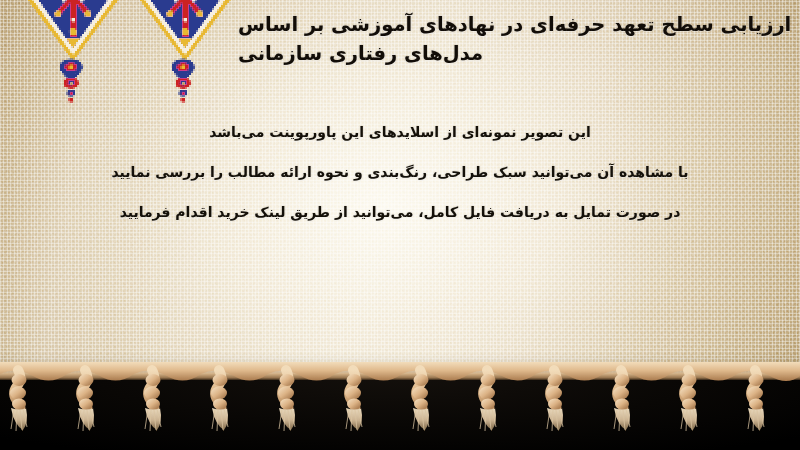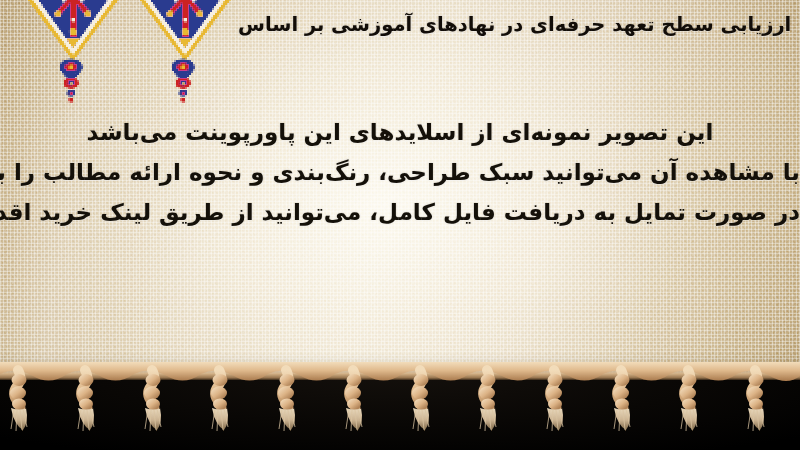--- a/index.html
+++ b/index.html
@@ -150,21 +150,21 @@
   .body-block {
     position: absolute;
     top: 112px;
     left: 0;
     width: 800px;
     text-align: center;
     direction: rtl;
   }
   .body-line {
     font-family: "DejaVu Sans", sans-serif;
-    font-size: 23px;
+    font-size: 14px;
     font-weight: 700;
     color: #141009;
     line-height: 40px;
     white-space: nowrap;
     text-shadow:
       0 1px 0 rgba(255,255,255,0.40),
       0 0 2px rgba(40,26,10,0.22);
   }
 
   
@@ -375,20 +375,21 @@
       <ellipse cx="17" cy="25" rx="3.4" ry="2.4" fill="#2b3a8f"></ellipse>
       <circle cx="17" cy="25" r="1.1" fill="#e8b830"></circle>
       <ellipse cx="17" cy="35" rx="3.6" ry="2.8" fill="#2b3a8f"></ellipse>
       <circle cx="17" cy="35" r="1.3" fill="#cc2222"></circle>
       <circle cx="17" cy="42" r="1.8" fill="#cc2222"></circle>
     </svg>
   </div>
 
   <div class="title-block">
     <div class="title-line l1">ارزیابی سطح تعهد حرفه‌ای در نهادهای آموزشی بر اساس</div>
+    <div class="title-line l2">مدل‌های رفتاری سازمانی</div>
   </div>
 
   <div class="body-block">
     <div class="body-line">این تصویر نمونه‌ای از اسلایدهای این پاورپوینت می‌باشد</div>
     <div class="body-line">با مشاهده آن می‌توانید سبک طراحی، رنگ‌بندی و نحوه ارائه مطالب را بررسی نمایید</div>
     <div class="body-line">در صورت تمایل به دریافت فایل کامل، می‌توانید از طریق لینک خرید اقدام فرمایید</div>
   </div>
 
   <div class="bottom-fade"></div>
   <div class="bottom-black"></div>

